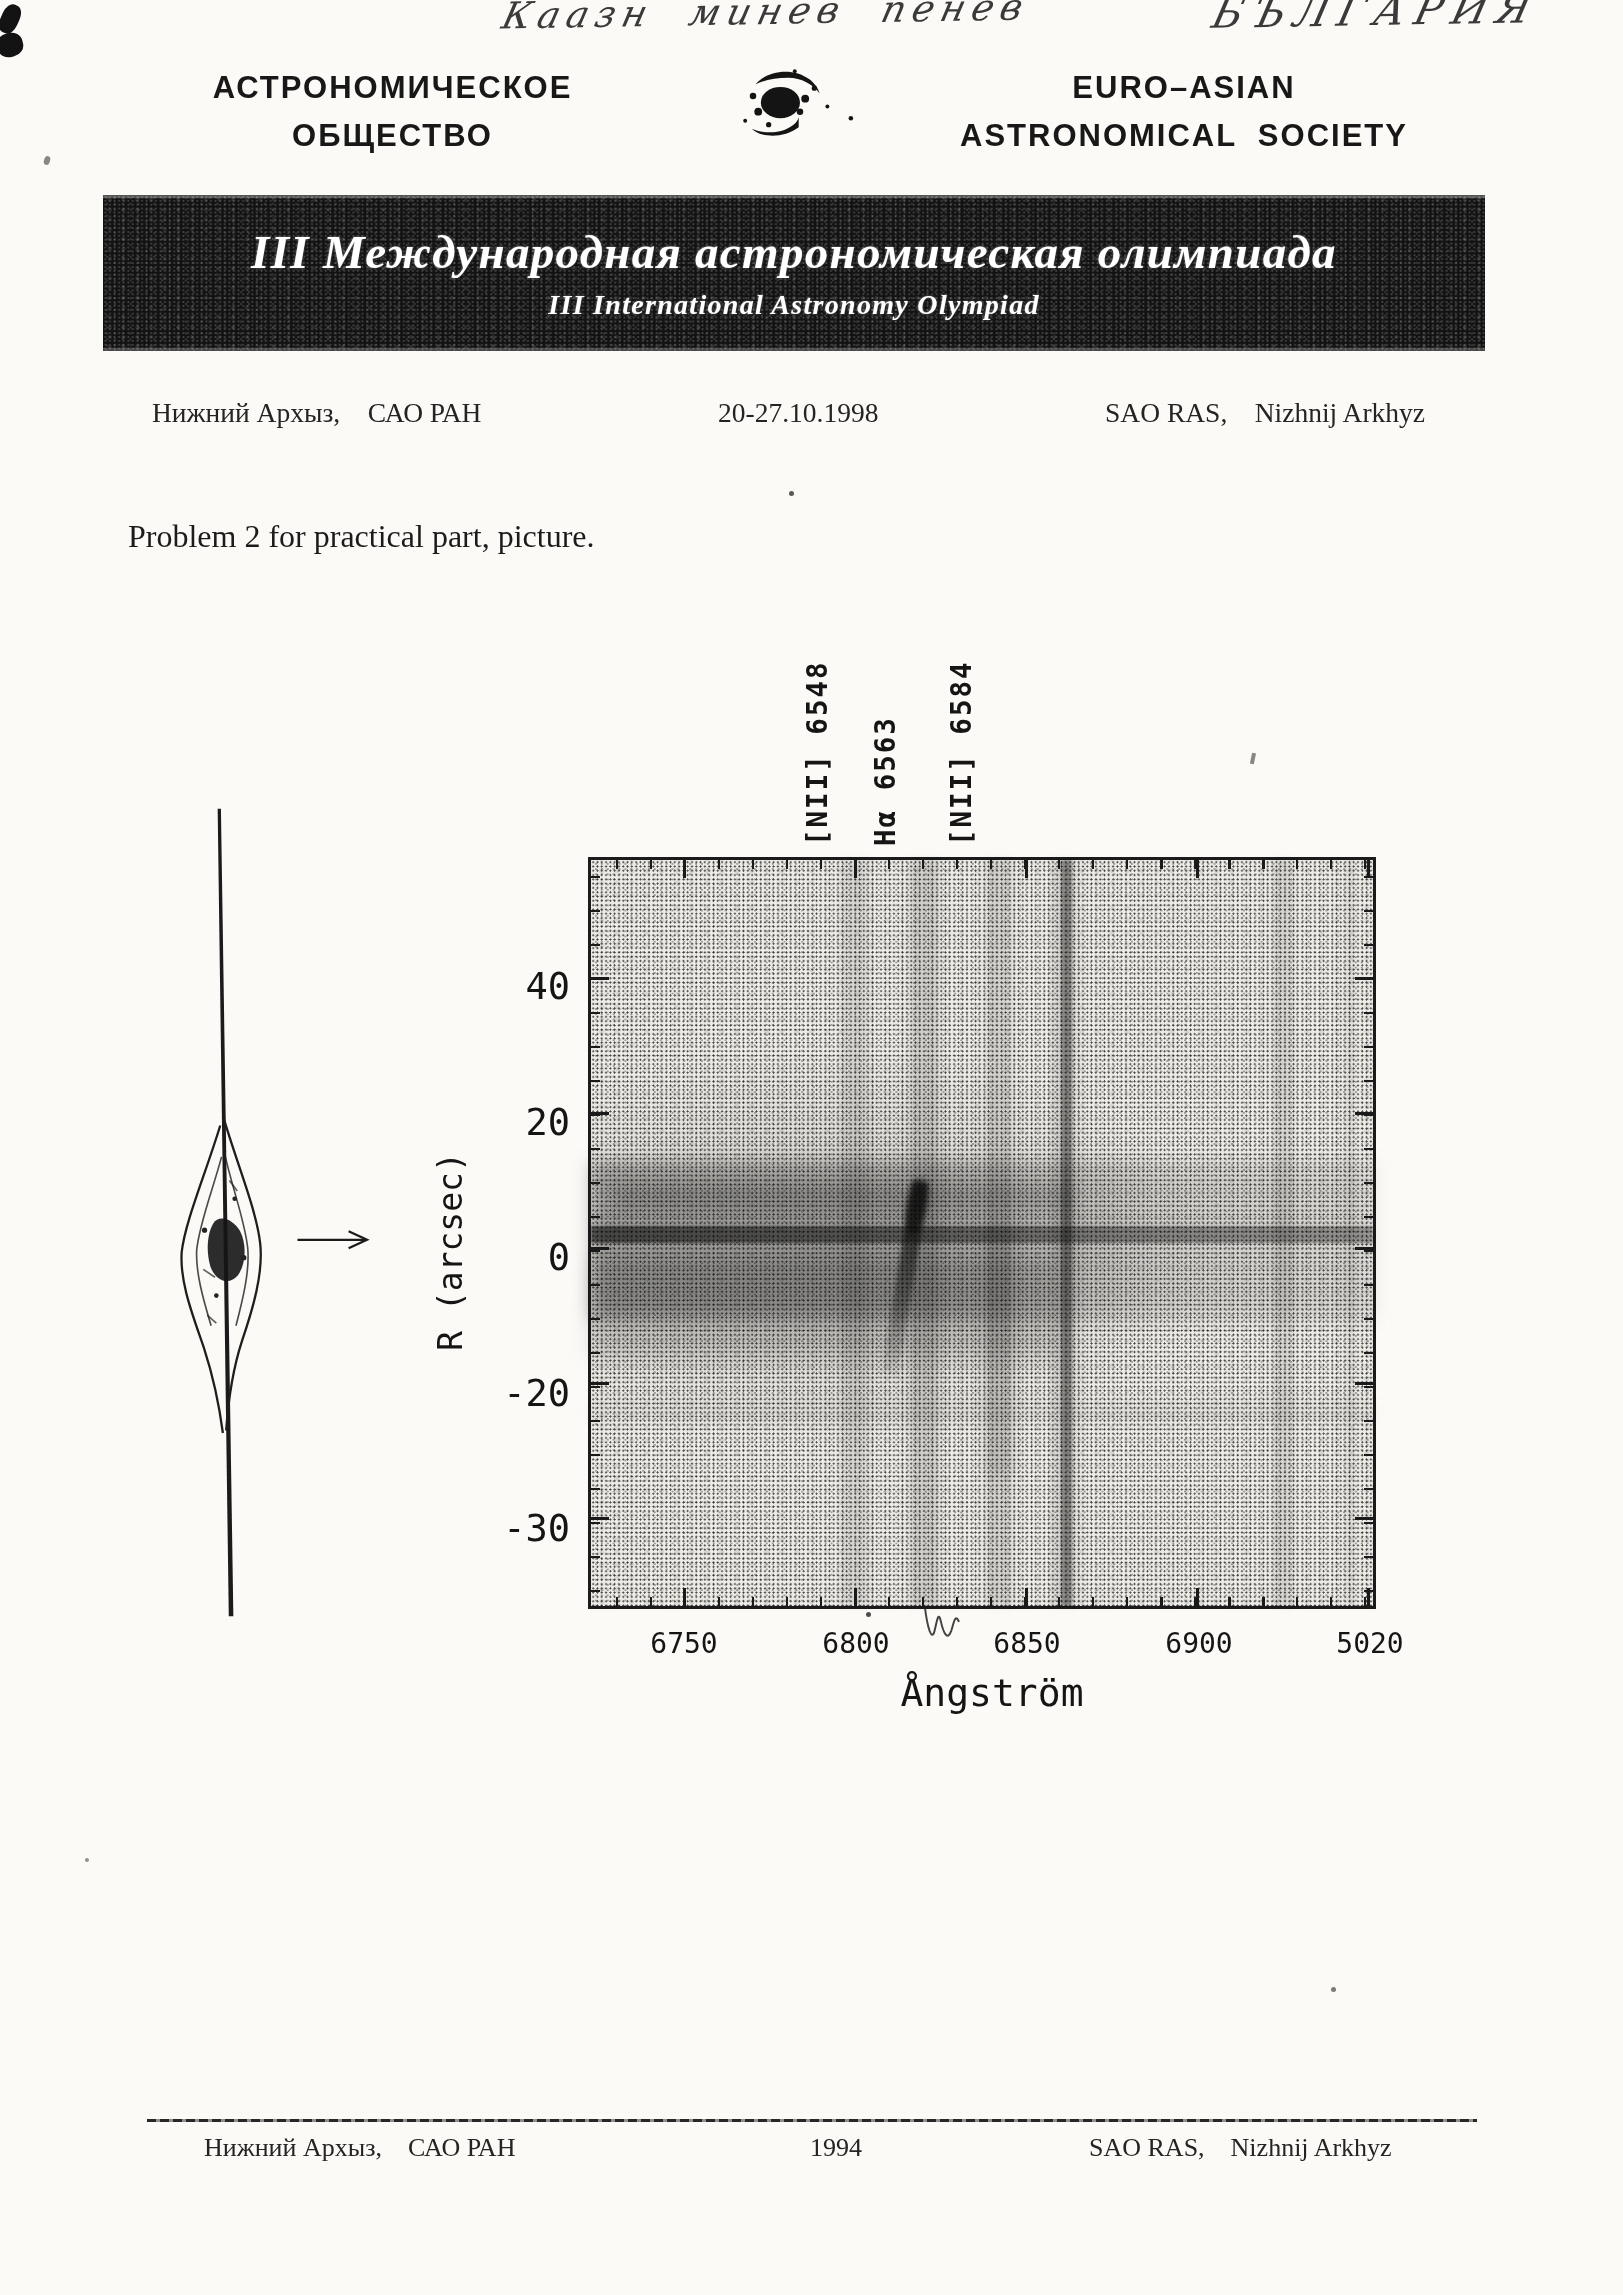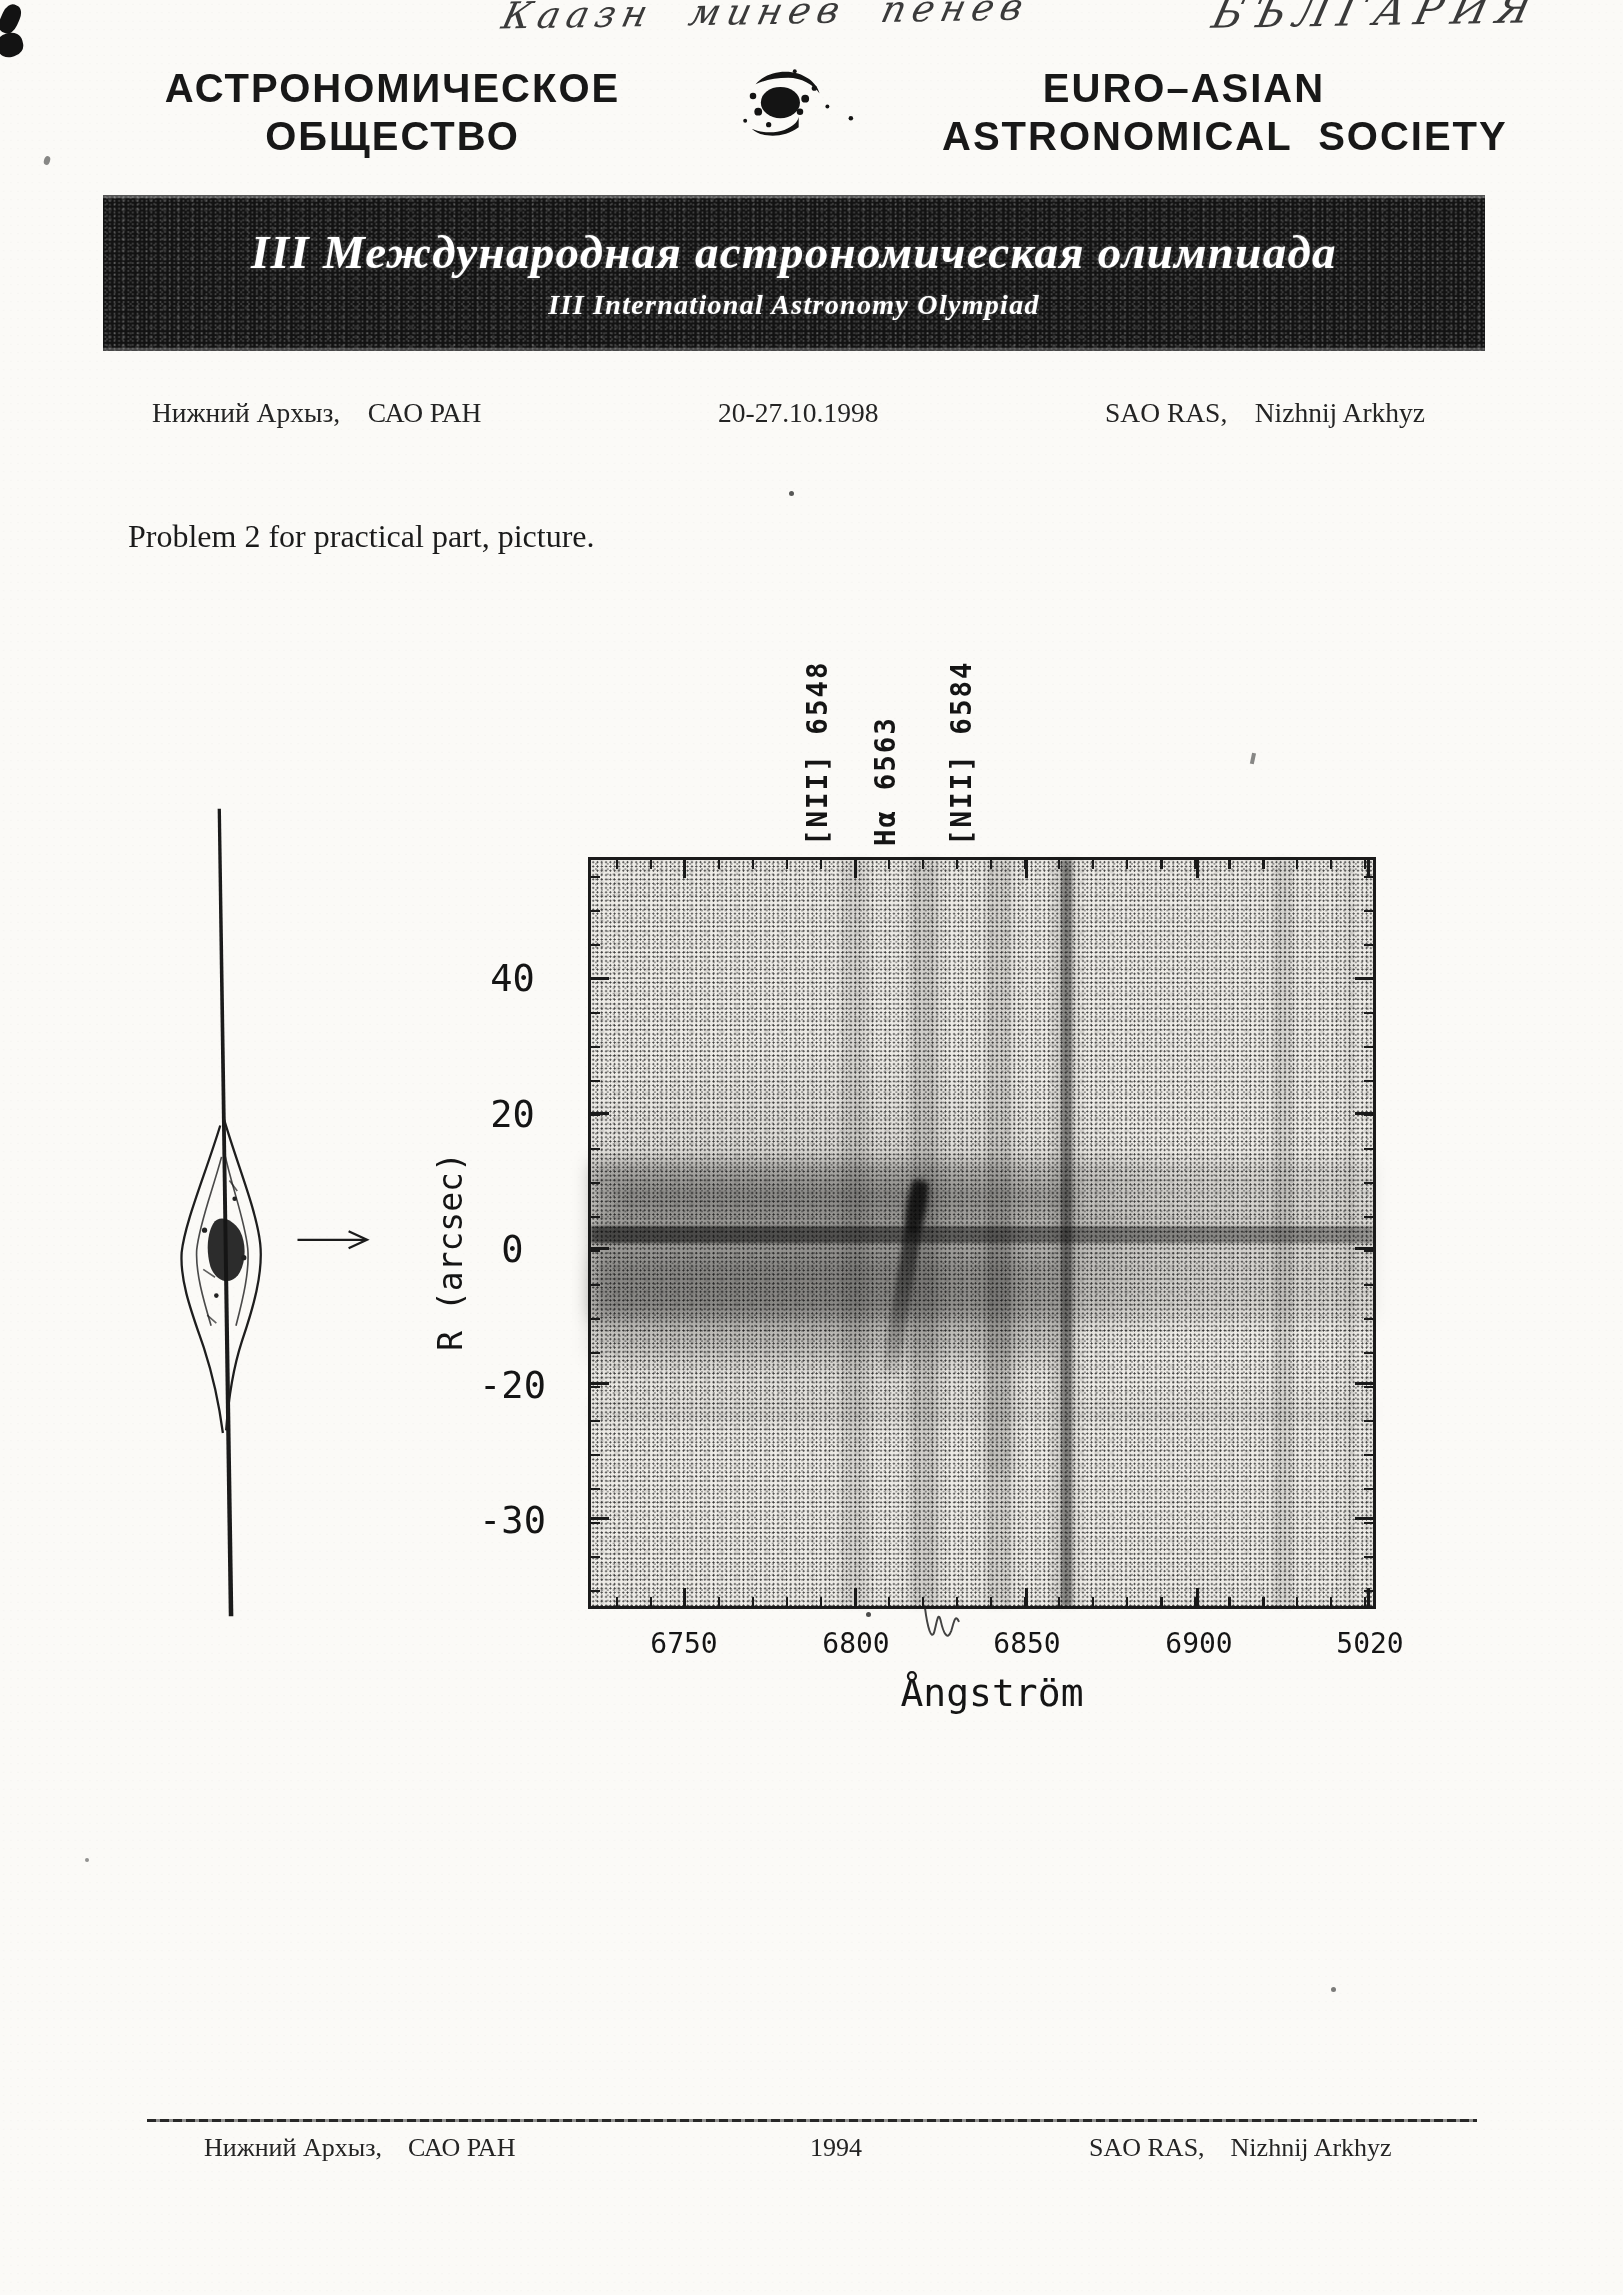--- a/index.html
+++ b/index.html
@@ -16,21 +16,21 @@
   
   .handwrite{
     font-family:"DejaVu Serif", serif; font-style:italic; font-weight:300;
     color:#3a3a3a; transform:skewX(-14deg) rotate(-1deg); letter-spacing:6.5px;
   }
   .hw-name{left:504px; top:-10.5px; font-size:37px;}
   .hw-country{left:1214px; top:-13px; font-size:41px; letter-spacing:9.2px;}
 
   
   .soc{
-    font-family:"Liberation Sans", sans-serif; font-weight:bold; font-size:40px;
+    font-family:"Liberation Sans", sans-serif; font-weight:bold; font-size:31px;
     letter-spacing:2px; text-align:center; color:#181818; line-height:48px;
   }
   .soc-left{left:157px; top:64px; width:471px;}
   .soc-right{left:942px; top:64px; width:484px;}
 
   
   .banner{
     left:103px; top:195px; width:1382px; height:156px;
     background-color:#121212;
     background-image:
@@ -109,21 +109,21 @@
   .tk-left-min{left:0; top:0; bottom:0; width:9.2px;
     background:repeating-linear-gradient(180deg, transparent 0 15.7px, #1a1a1a 15.7px 18px, transparent 18px 34px);}
   .tk-left-maj{left:0; top:0; bottom:0; width:17.7px;
     background:repeating-linear-gradient(180deg, transparent 0 117px, #1a1a1a 117px 120px, transparent 120px 135px);}
   .tk-right-min{right:0; top:0; bottom:0; width:9.2px;
     background:repeating-linear-gradient(180deg, transparent 0 15.7px, #1a1a1a 15.7px 18px, transparent 18px 34px);}
   .tk-right-maj{right:0; top:0; bottom:0; width:17.7px;
     background:repeating-linear-gradient(180deg, transparent 0 117px, #1a1a1a 117px 120px, transparent 120px 135px);}
 
   .mono{font-family:"DejaVu Sans Mono", monospace; color:#151515;}
-  .ytick{width:115px; text-align:center; font-size:37px; line-height:39px;}
+  .ytick{width:115px; text-align:right; font-size:37px; line-height:39px;margin-top:8px;}
   .xtick{width:144px; text-align:center; font-size:28px; line-height:39px; top:1624px;}
   .xaxis-title{left:861px; top:1671px; width:262px; text-align:center; font-size:38px;}
   .yaxis-title{left:313px; top:1232px; width:275px; height:39px; text-align:center;
     font-size:33px; line-height:39px; transform:rotate(-90deg);}
   .linelabel{height:37px; line-height:37px; font-size:27.5px; font-weight:600; letter-spacing:2px;
     transform-origin:left bottom; transform:rotate(-90deg); white-space:pre;}
 
   
   .footrule{left:147px; top:2119px; width:1330px; height:2.6px;
     background:repeating-linear-gradient(90deg,#272727 0 9.2px, rgba(39,39,39,.5) 9.2px 13px);}

